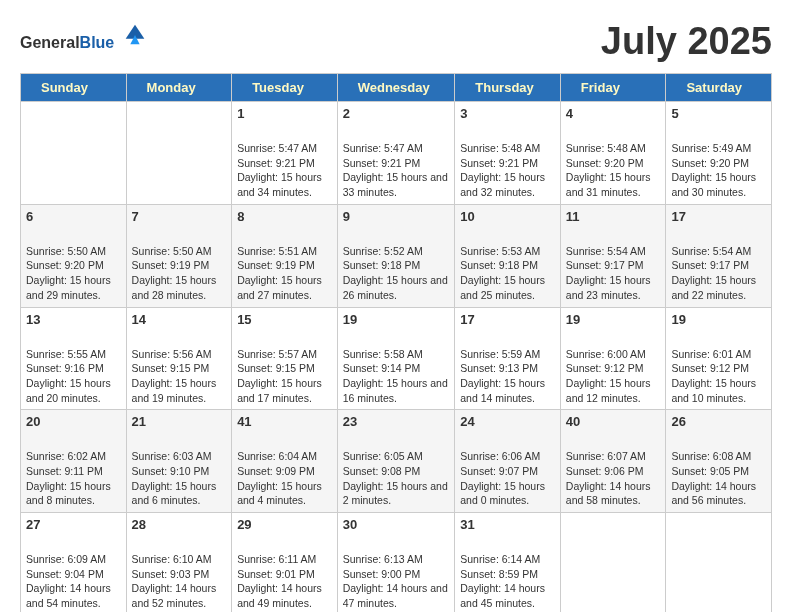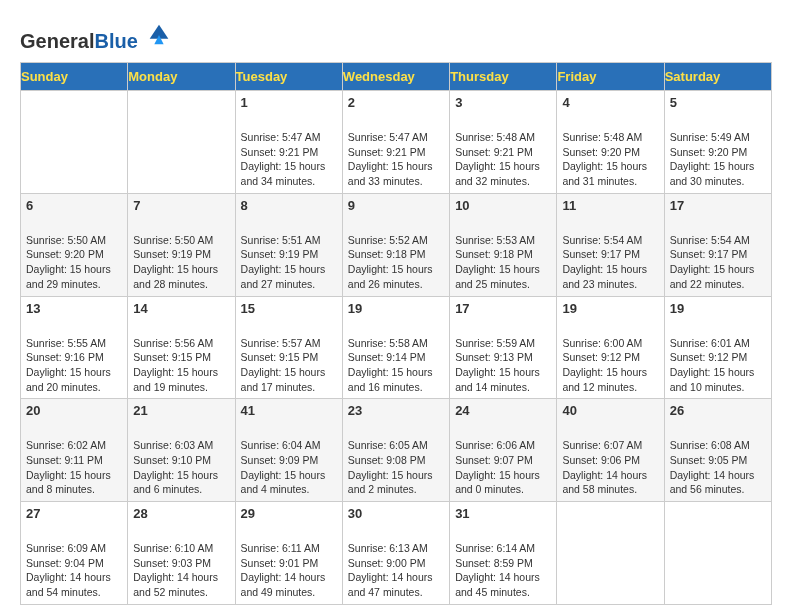--- a/index.html
+++ b/index.html
@@ -14,21 +14,21 @@
       display: flex;
       justify-content: space-between;
       align-items: flex-start;
       margin-bottom: 10px;
     }
     .logo {
       display: flex;
       align-items: center;
     }
     .logo-text {
-      font-size: 20px;
+      font-size: 16px;
       font-weight: bold;
       line-height: 1.1;
     }
     .logo-general { color: #333; }
     .logo-blue { color: #1a5fa8; }
     .logo-icon {
       width: 28px;
       height: 28px;
       margin-left: 2px;
     }
@@ -44,22 +44,22 @@
       font-size: 16px;
       color: #555;
     }
     .calendar {
       width: 100%;
       border-collapse: collapse;
       font-size: 11px;
     }
     .calendar th {
       background-color: #2970b8;
-      color: #fde047;
-      padding: 6px 0;
+      color: #fef9c3;
+      padding: 6px 20px;
       text-align: left;
       font-size: 13px;
       font-weight: bold;
       border: 1px solid #ccc;
     }
     .calendar td {
       border: 1px solid #ccc;
       vertical-align: top;
       padding: 4px 5px;
       min-width: 100px;
@@ -96,20 +96,21 @@
       <div class="logo-text">
         <span class="logo-general">General</span><span class="logo-blue">Blue</span>
         <svg class="logo-icon" viewBox="0 0 30 30">
           <polygon points="5,20 15,5 25,20" fill="#1a5fa8"></polygon>
           <polygon points="10,26 20,26 15,16" fill="#2196f3"></polygon>
         </svg>
       </div>
     </div>
   </div>
   <div class="title-block">
+    <div class="month-title">July 2025</div>
   </div>
 </div>
 
 <table class="calendar">
   <thead>
     <tr id="header-row">
     <th>Sunday</th>
         <th>Monday</th>
         <th>Tuesday</th>
         <th>Wednesday</th>

